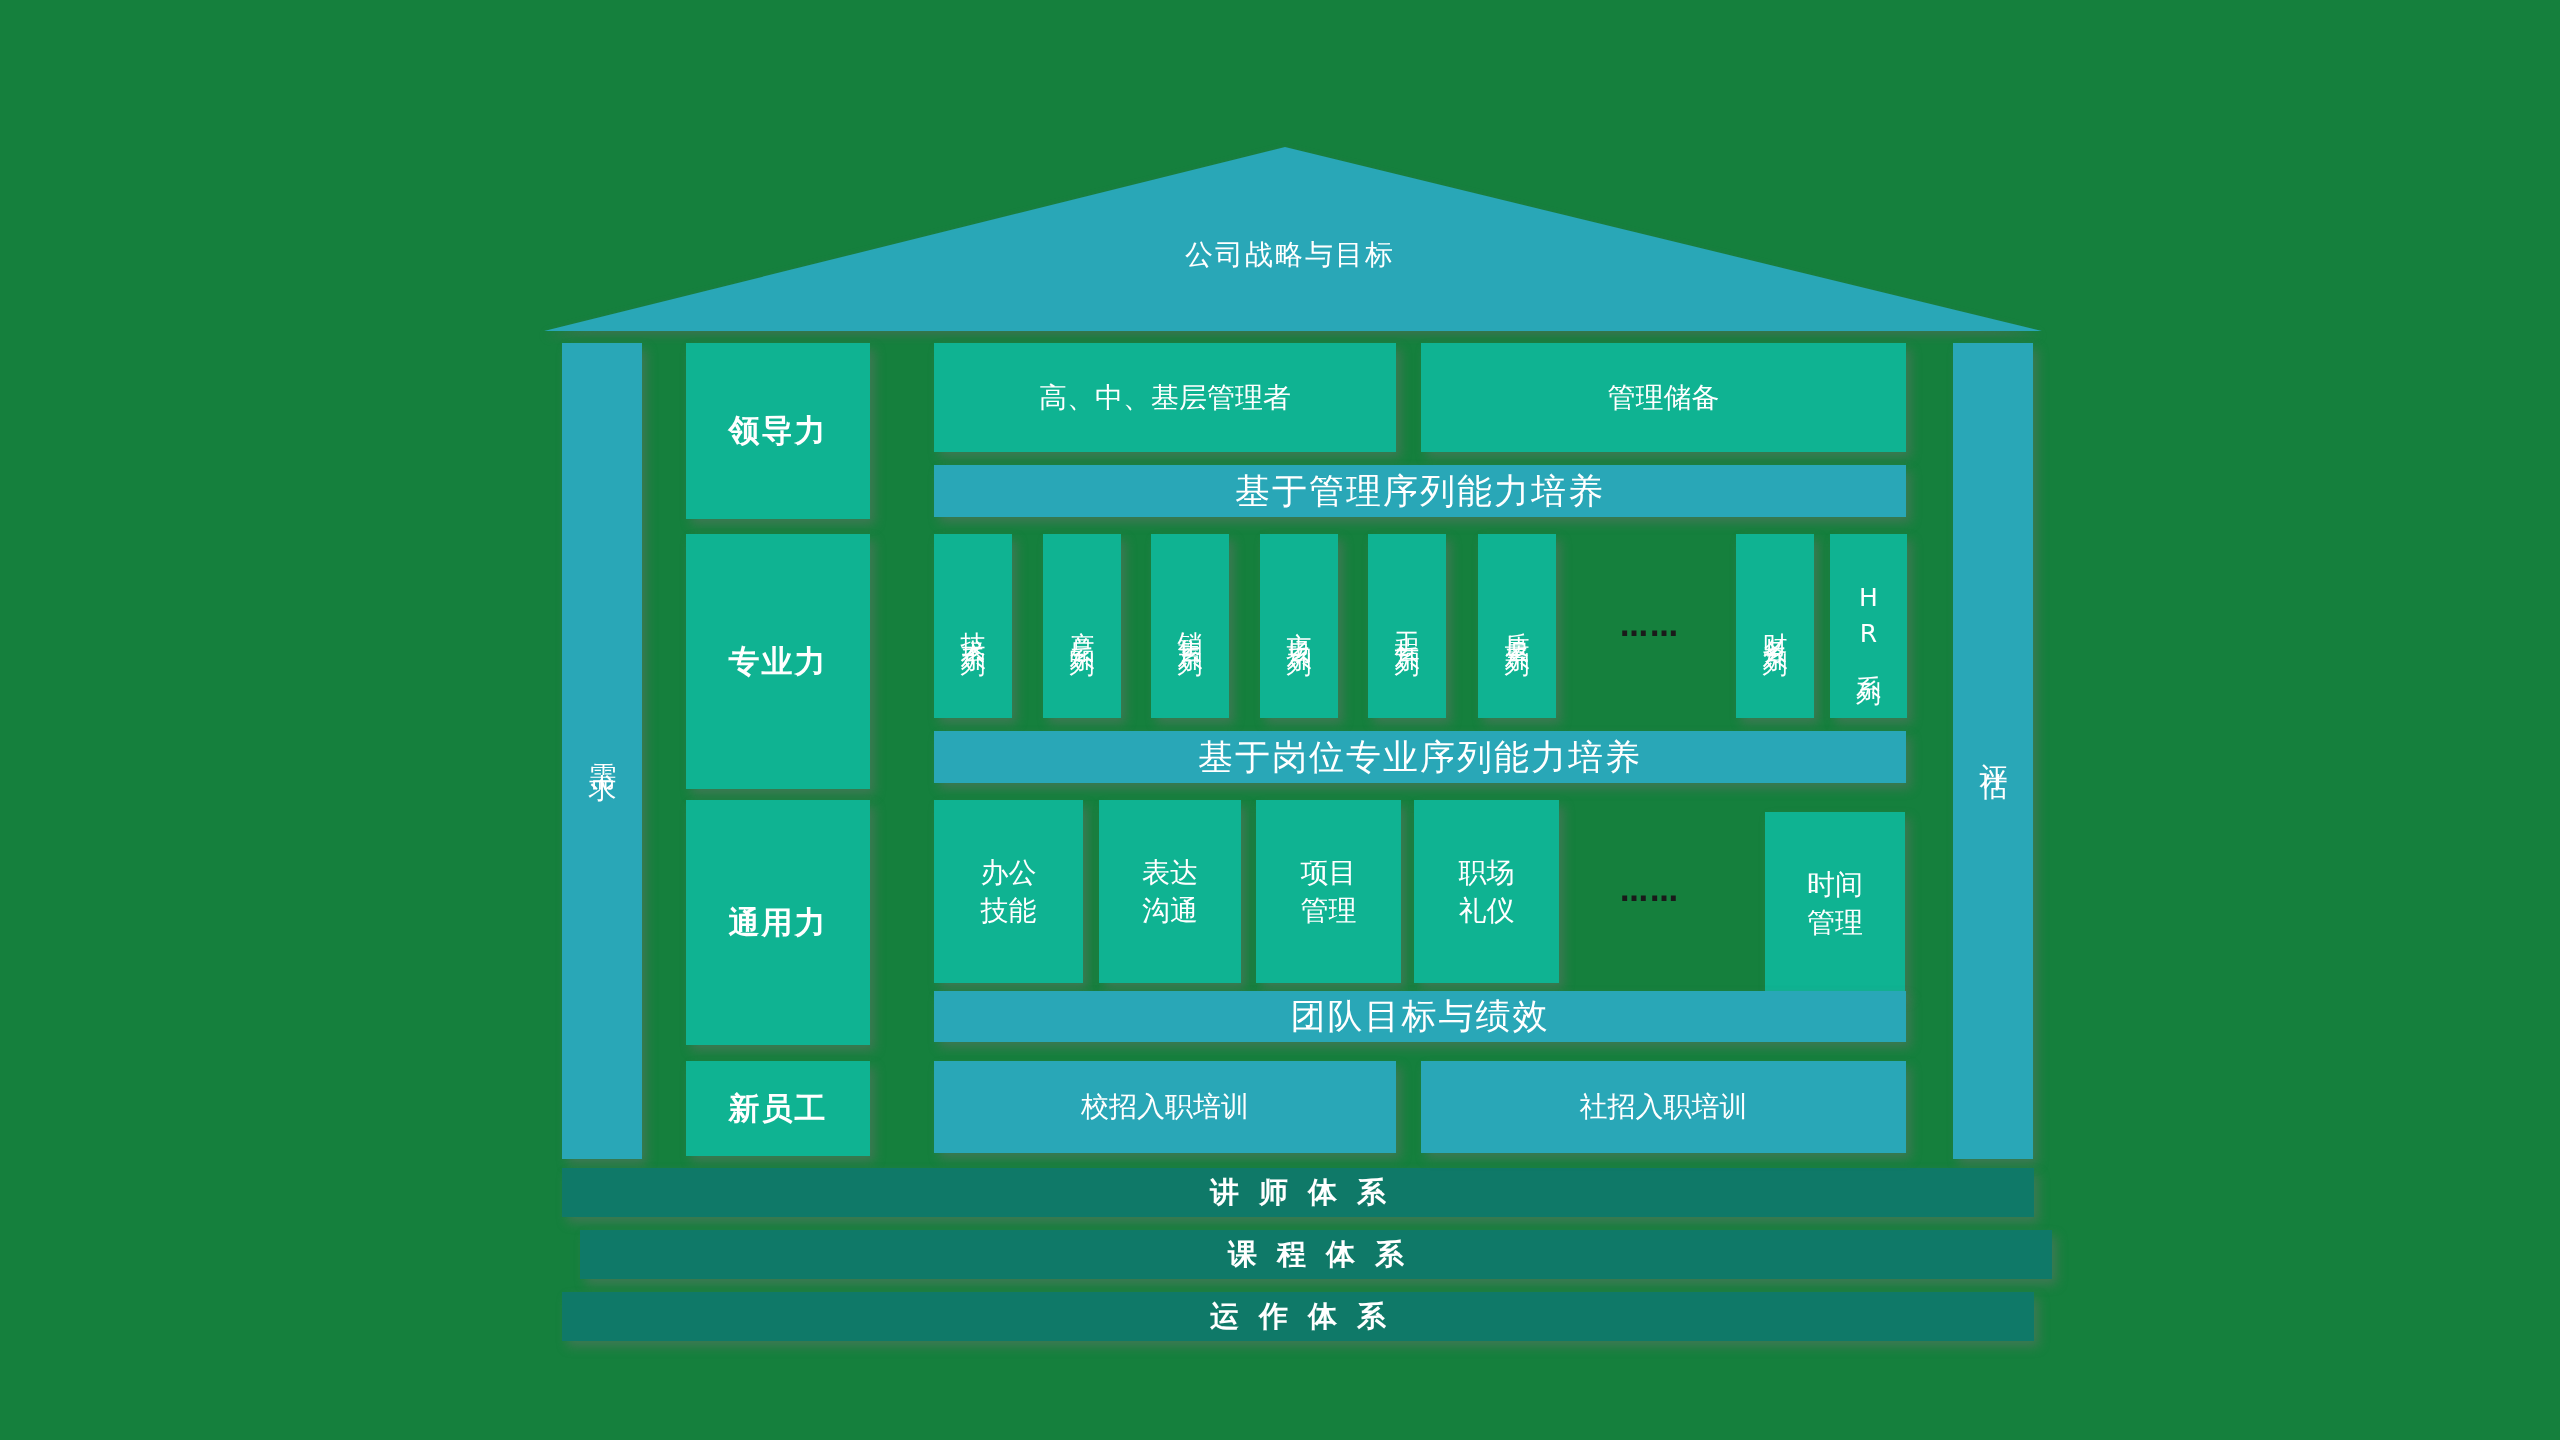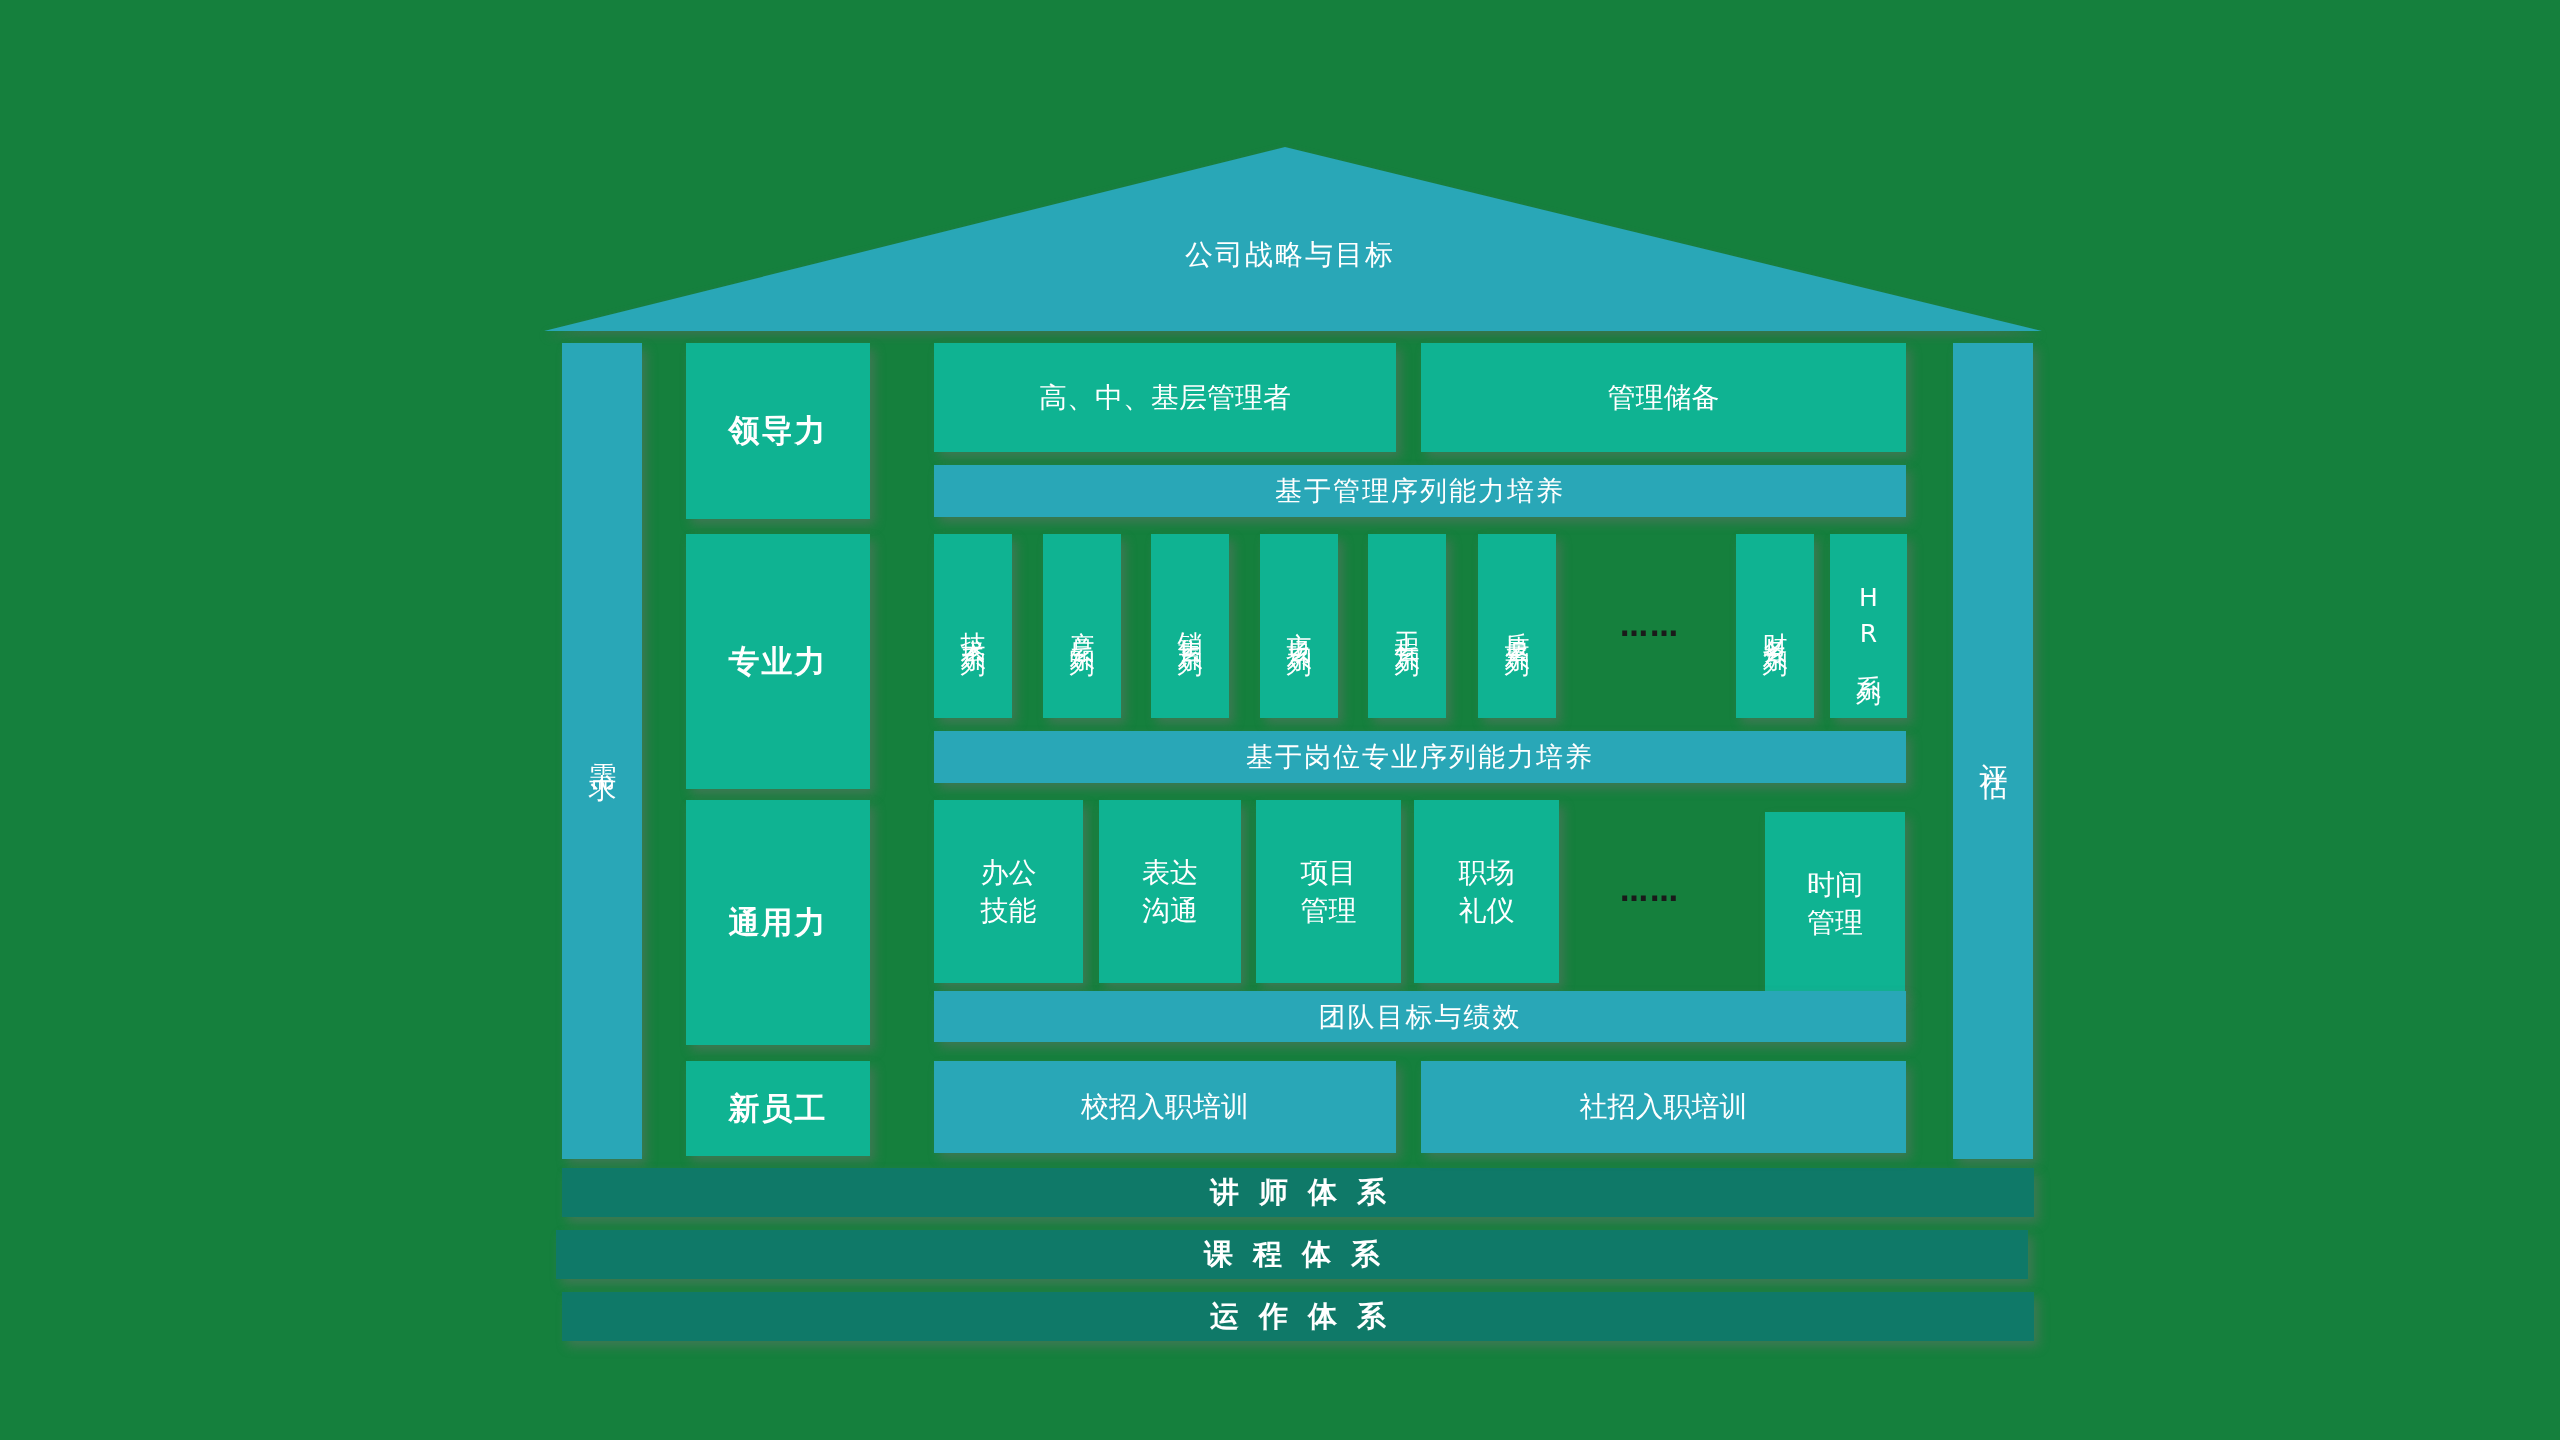--- a/index.html
+++ b/index.html
@@ -23,21 +23,21 @@
     text-align: center;
     color: #ffffff;
     white-space: pre-line;
   }
   .green { background: #0FB392; }
   .teal  { background: #29A7B7; }
   .dark  { background: #0F7968; }
   .shadow { box-shadow: 5px 6px 10px rgba(110,110,110,0.45); }
   .label-box { font-size: 31px; font-weight: bold; letter-spacing: 2px; }
   .content-box { font-size: 28px; }
-  .band { font-size: 27px; letter-spacing: 2px; }
+  .band { font-size: 35px; letter-spacing: 2px; }
   .vtext {
     writing-mode: vertical-rl;
     text-orientation: upright;
     letter-spacing: 10px;
     font-size: 28px;
   }
   .vseries {
     writing-mode: vertical-rl;
     text-orientation: upright;
     letter-spacing: 7px;
@@ -128,16 +128,16 @@
 礼仪</div>
   <div class="abs box dots" style="left:1580px;top:800px;width:140px;height:183px;">……</div>
   <div class="abs box green shadow content-box" style="left:1765px;top:800px;width:140px;height:183px;margin-top:12px;">时间
 管理</div>
   <div class="abs box teal shadow band" style="left:934px;top:991px;width:972px;height:51px;">团队目标与绩效</div>
 
   <div class="abs box teal shadow content-box" style="left:934px;top:1061px;width:462px;height:92px;">校招入职培训</div>
   <div class="abs box dark shadow bottom-bar" style="left:562px;top:1168px;width:1472px;height:49px;">讲师体系</div>
 
   <div class="abs box teal shadow content-box" style="left:1421px;top:1061px;width:485px;height:92px;">社招入职培训</div>
-  <div class="abs box dark shadow bottom-bar" style="left:556px;top:1230px;width:1472px;height:49px;">课程体系</div>
+  <div class="abs box dark shadow bottom-bar" style="left:580px;top:1230px;width:1472px;height:49px;">课程体系</div>
   <div class="abs box dark shadow bottom-bar" style="left:562px;top:1292px;width:1472px;height:49px;">运作体系</div>
 
 </div>
 
 </body></html>

